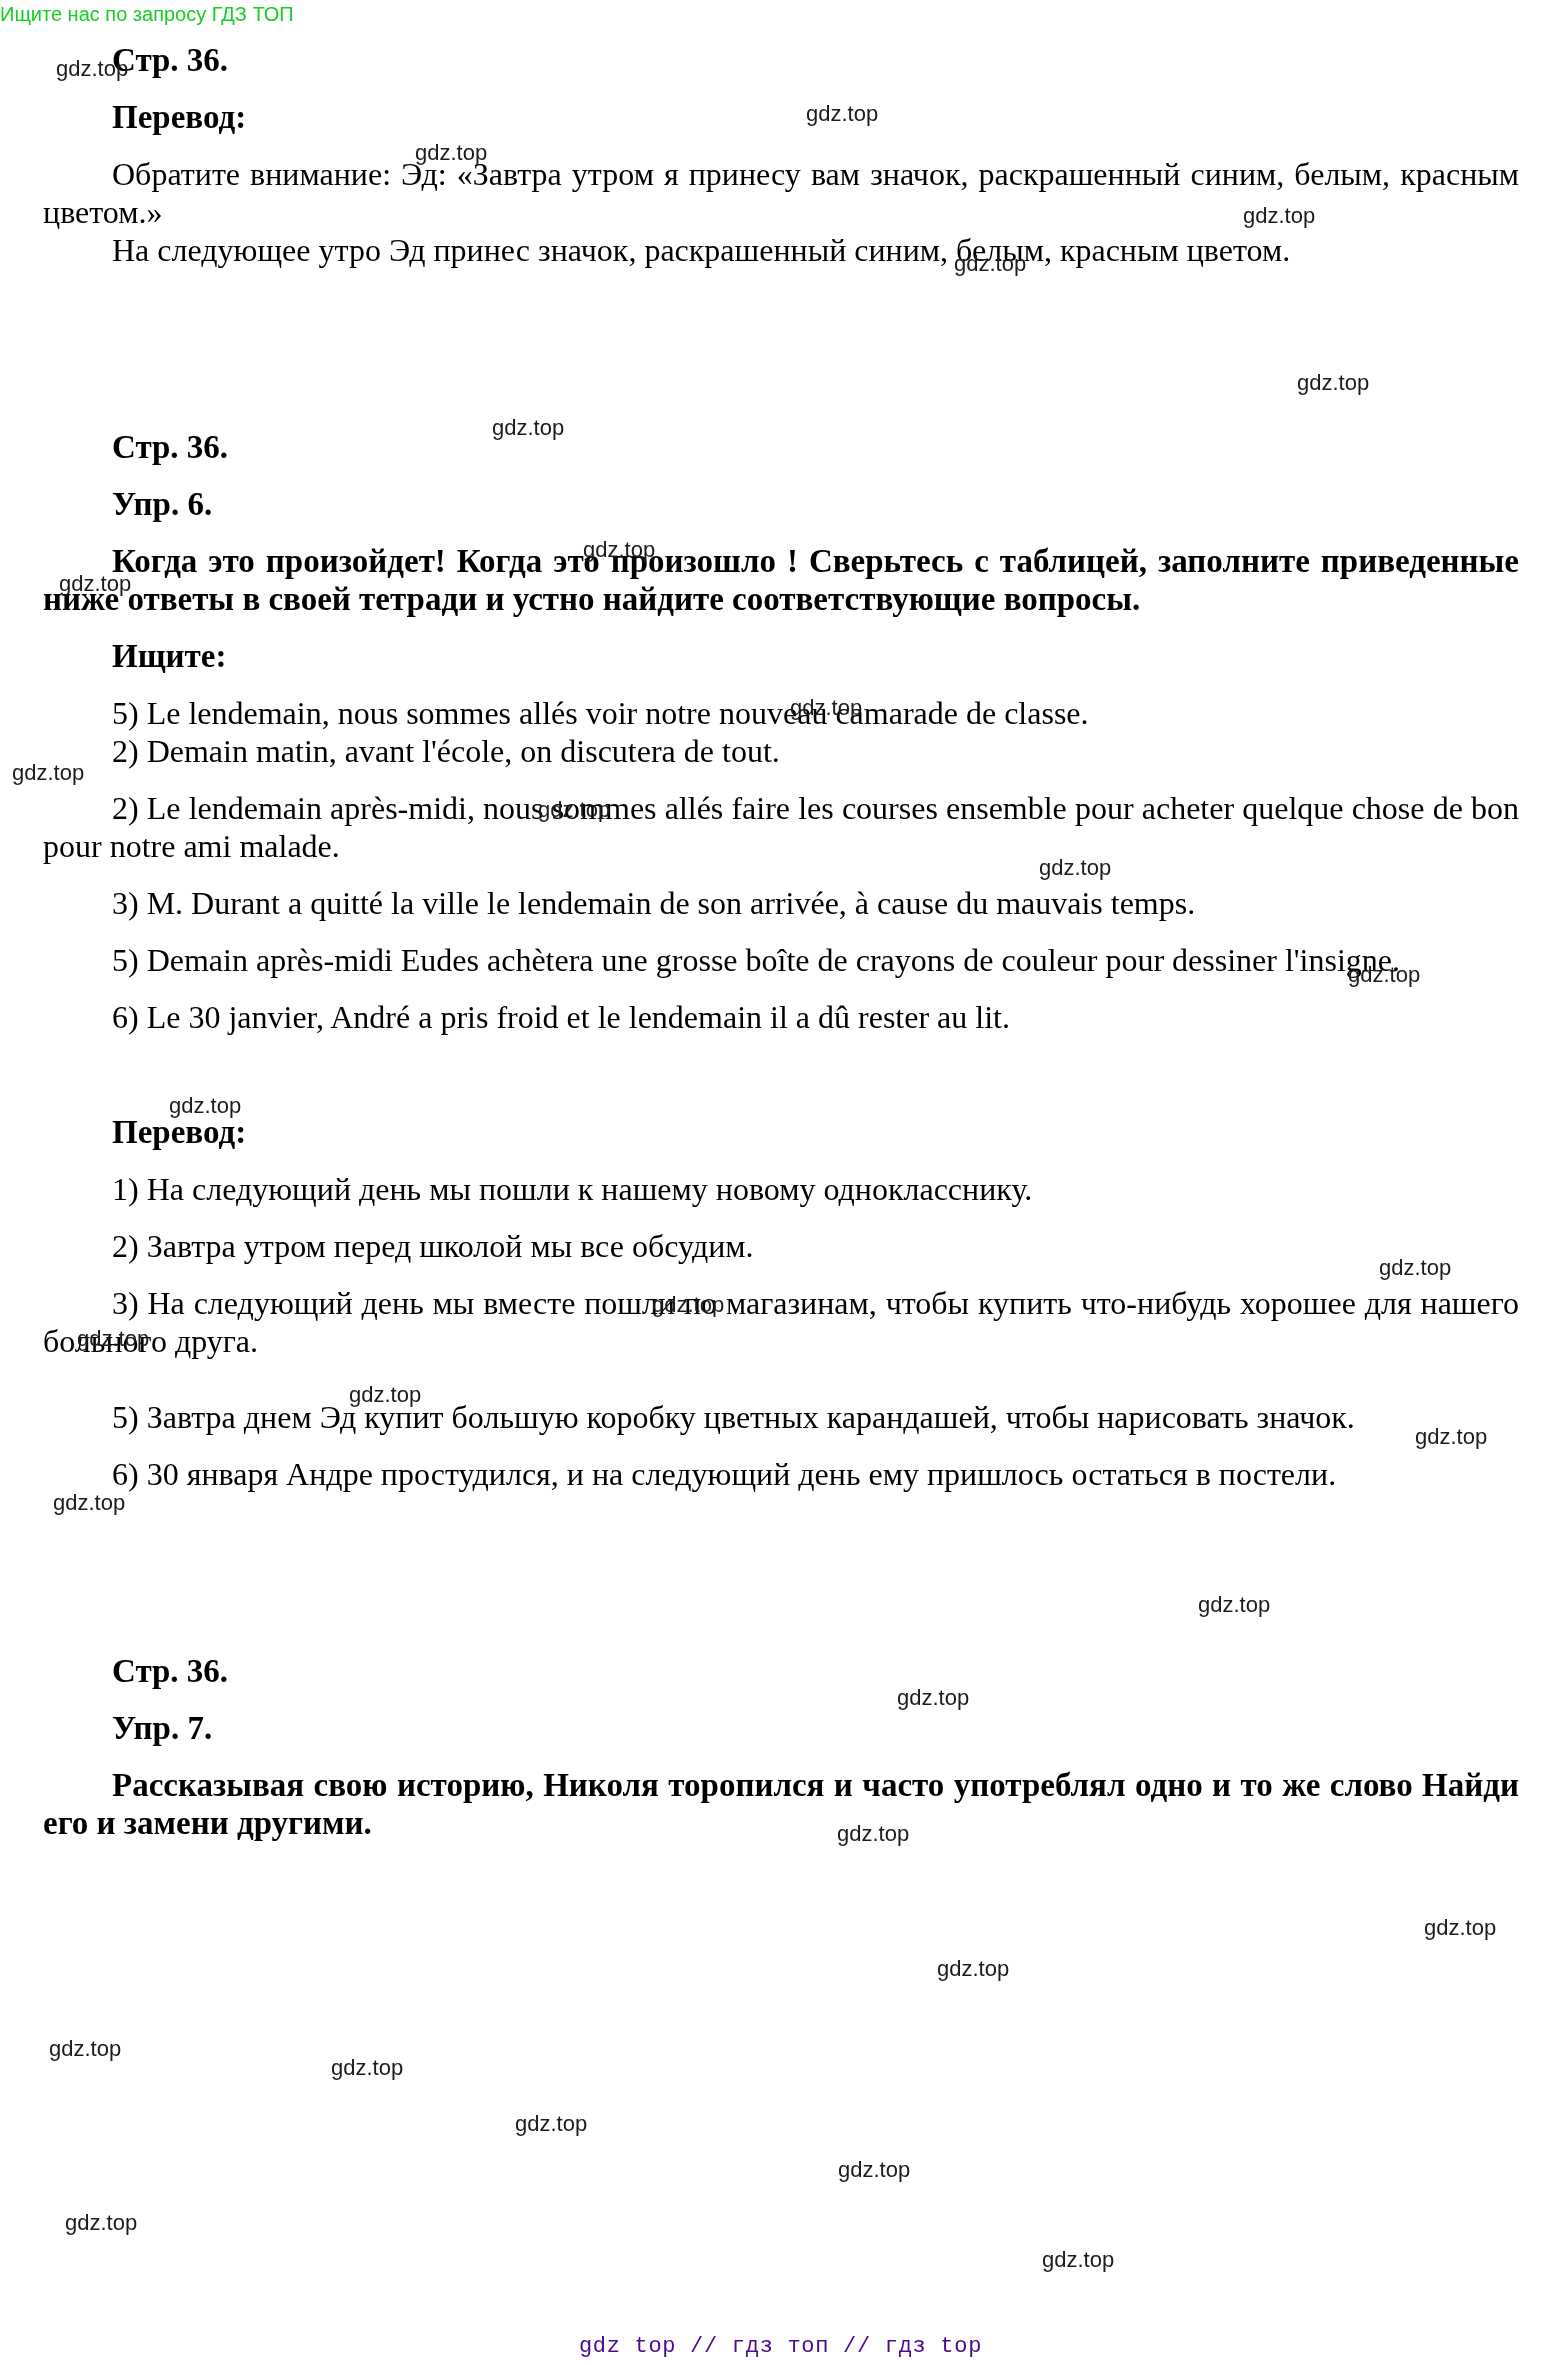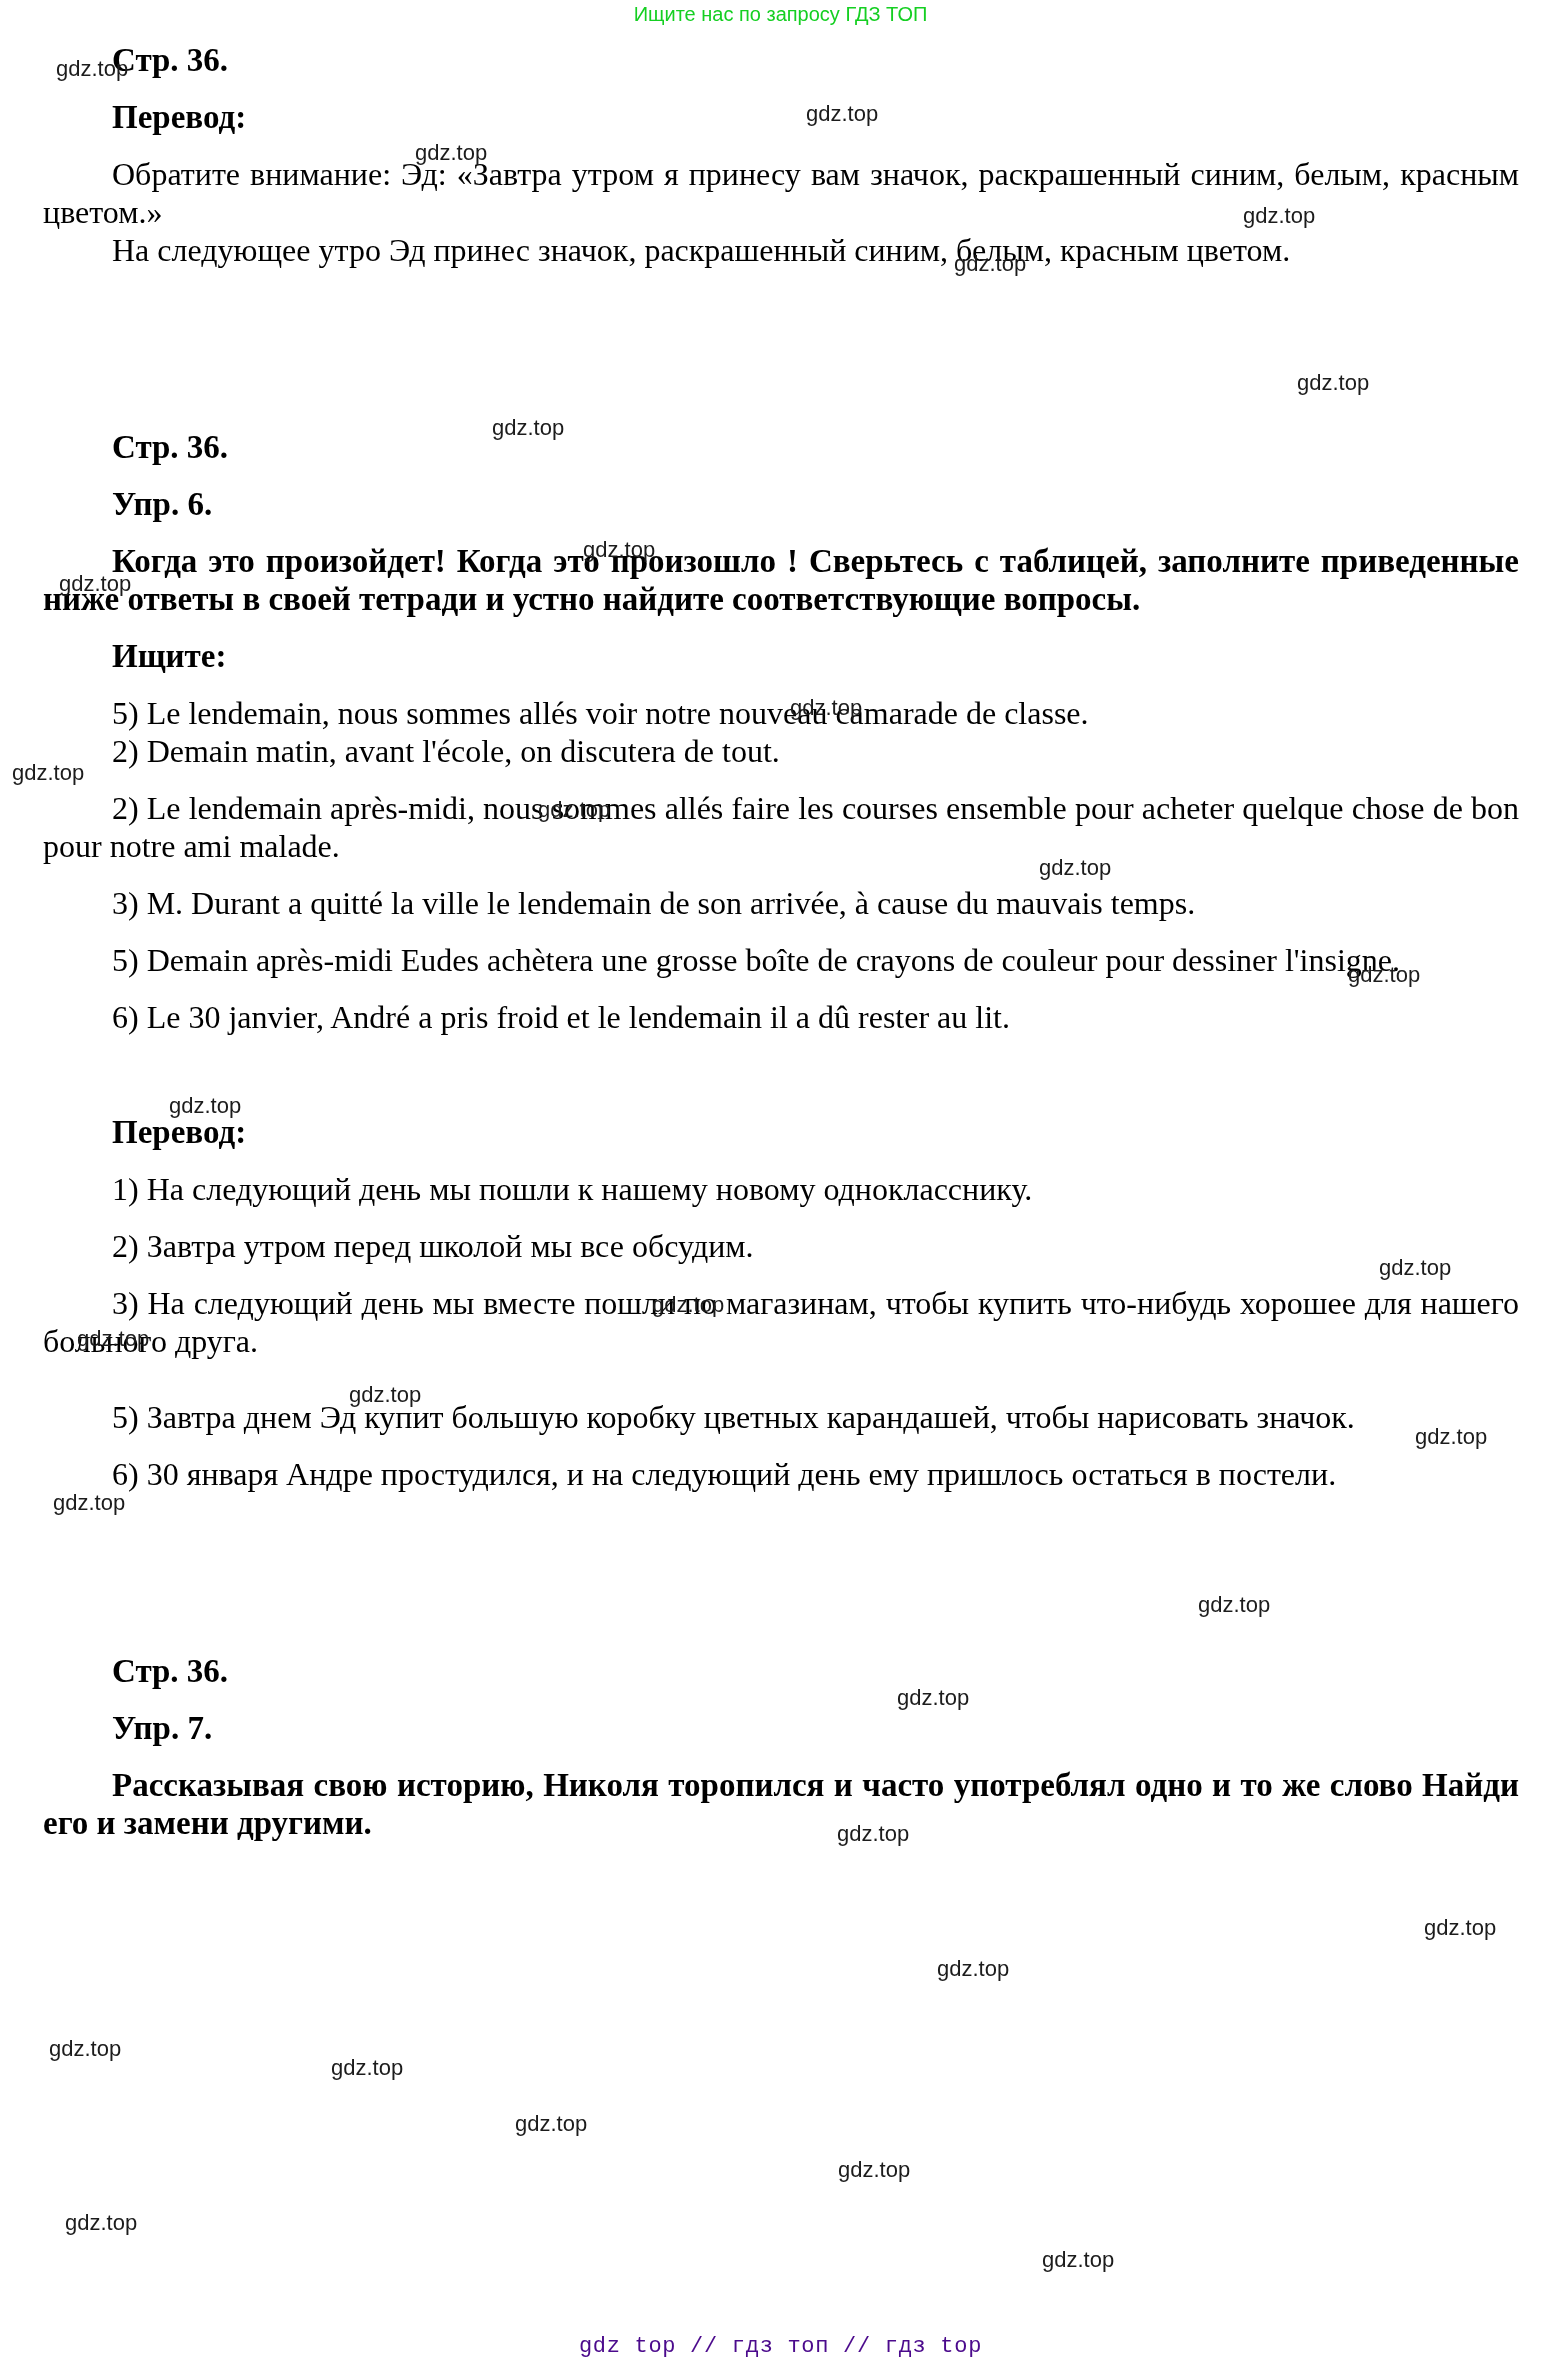--- a/index.html
+++ b/index.html
@@ -23,21 +23,20 @@
     height: 2366px;
     box-sizing: border-box;
     padding: 0 43px;
   }
 
   .promo-header {
     position: absolute;
     top: 3px;
     left: 0;
     width: 1561px;
-    text-align: center;
     font-family: "Liberation Sans", "DejaVu Sans", sans-serif;
     font-size: 20px;
     font-weight: 400;
     color: #15cf22;
     letter-spacing: 0px;
     z-index: 5;
   }
 
   .promo-footer {
     position: absolute;

